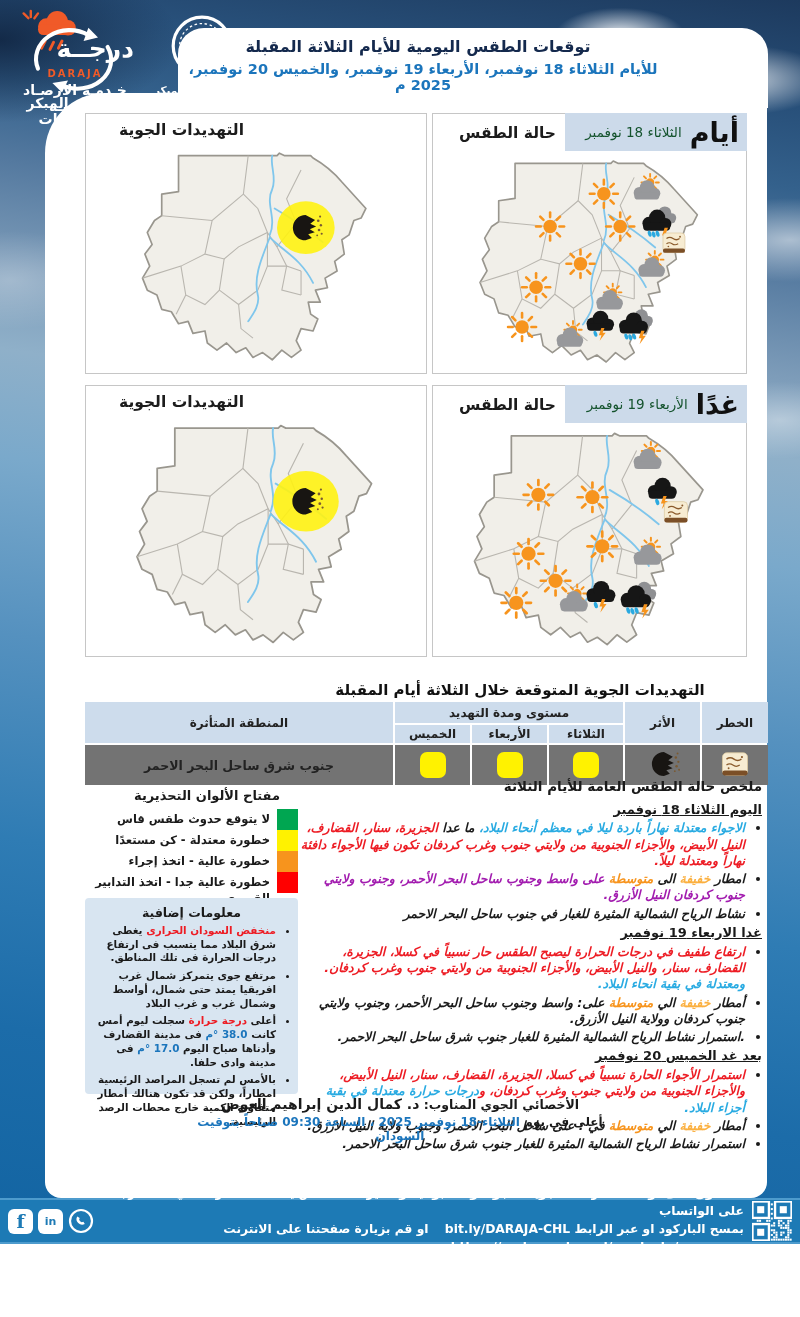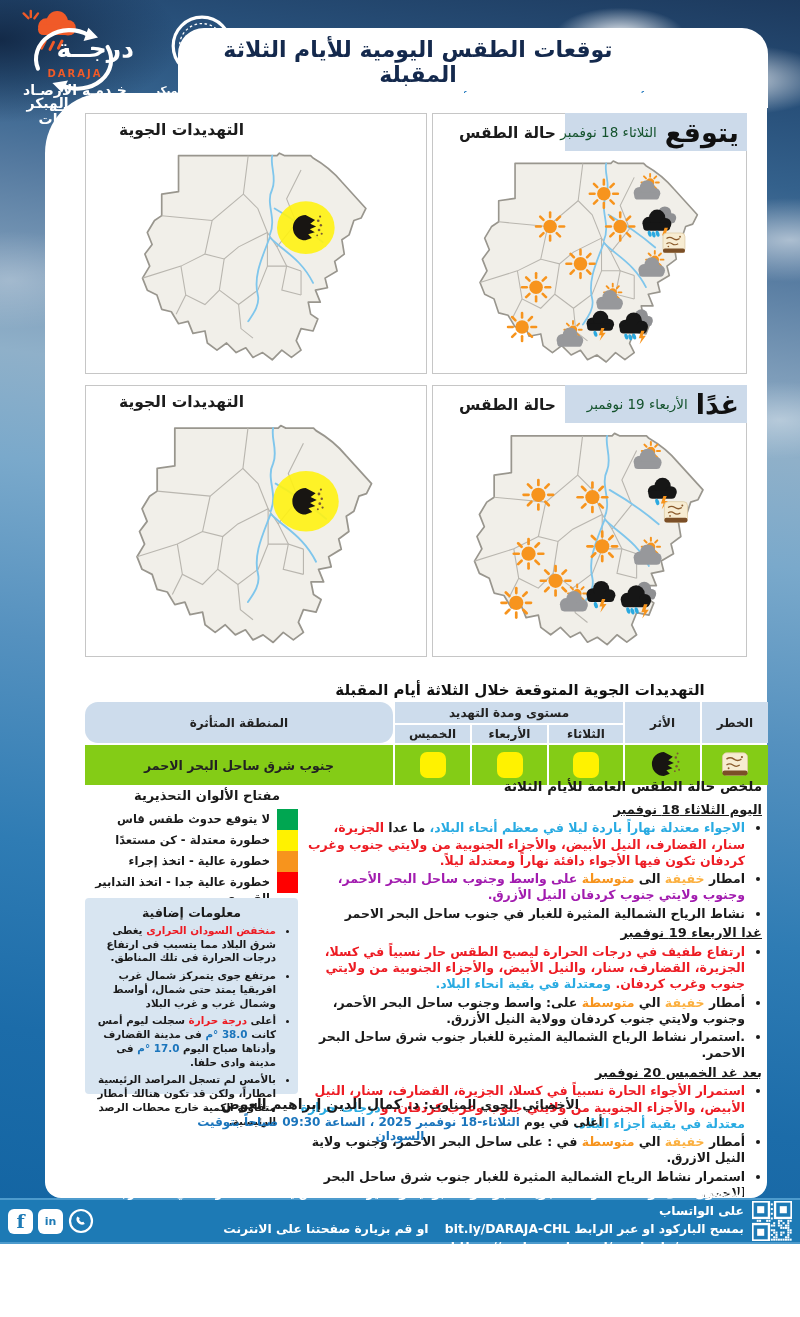--- a/index.html
+++ b/index.html
@@ -28,48 +28,48 @@
   .dj-art { position:absolute; left:10px; top:2px; }
   .dj-name { position:absolute; right:12px; top:30px; font-size:25px; font-weight:bold; color:#fff; }
   .dj-en   { position:absolute; left:0; right:0; top:64px; font-size:10px; font-weight:bold; letter-spacing:2px; color:#f05a28; }
   .dj-sub  { position:absolute; left:0; right:0; font-size:14px; font-weight:bold; color:#fff; }
   .logo-ewu { position:absolute; left:152px; top:14px; width:100px; text-align:center; color:#fff; }
   .ewu-label { margin-top:2px; font-size:10.5px; font-weight:bold; }
 
   
   .card { position:absolute; left:45px; top:93px; width:722px; height:1105px; background:#fff; border-radius:60px 14px 16px 16px; }
   .title-bubble { position:absolute; left:178px; top:28px; width:590px; height:80px; background:#fff; border-radius:26px 26px 0 0; }
-  .main-title { margin-top:9px; padding:0 120px 0 10px; text-align:center; font-size:22px; font-weight:bold; color:#14294d; }
+  .main-title { margin-top:9px; padding:0 120px 0 10px; text-align:center; font-size:16px; font-weight:bold; color:#14294d; }
   .subtitle   { margin-top:5px; padding:0 110px 0 10px; text-align:center; font-size:14.5px; font-weight:bold; color:#1b75bc; }
 
   
   .mapbox { position:absolute; background:#fff; border:1px solid #c6c6c6; }
   .box-label { position:absolute; font-size:15.5px; font-weight:bold; color:#1c1c1c; z-index:3; }
   .map-slot { position:absolute; z-index:1; }
   .day-head { position:absolute; width:182px; height:38px; background:#ccdaea; display:flex; flex-direction:row; align-items:center; justify-content:flex-start; gap:8px; padding:0 8px; z-index:4; }
   .day-big  { font-size:27px; font-weight:bold; color:#101010; line-height:1; }
   .day-date { font-size:13.5px; font-weight:normal; color:#14532d; white-space:nowrap; }
 
   
   .table-title { position:absolute; left:280px; top:681px; width:480px; text-align:center; font-size:15px; font-weight:bold; color:#111; }
   .ttable { position:absolute; left:85px; top:702px; width:683px; }
   .thead, .trow { display:grid; grid-template-columns:66px 75px 74px 75px 75px 1fr; gap:2px; background:#fff; }
   .thead { margin-bottom:2px; }
   .hc { background:#cddcec; font-size:12px; font-weight:bold; color:#222; display:flex; align-items:center; justify-content:center; }
   .hc.tall { grid-row:1/3; }
   .hc.group { grid-column:3/6; height:21px; }
   .hc.day { height:18px; }
-  .bc { background:#84cc16; min-height:40px; display:flex; align-items:center; justify-content:center; font-size:12.5px; font-weight:bold; color:#222; }
+  .bc { background:#737373; min-height:40px; display:flex; align-items:center; justify-content:center; font-size:12.5px; font-weight:bold; color:#222; }
   .lvl-sq { width:26px; height:26px; border-radius:7px; }
 
   
   .summary { position:absolute; left:300px; top:778px; width:462px; direction:rtl; text-align:right; font-size:12.5px; font-weight:bold; color:#1a1a1a; line-height:1.3; }
   .summary-title { font-size:13.5px; margin-bottom:6px; }
   .sec-heading { text-decoration:underline; margin:3px 0 2px; font-size:13px; }
-  .bullets { list-style:disc; padding-right:17px; margin:0; }
+  .bullets { list-style:disc; padding-right:17px; margin:0;font-style:italic; }
   .bullets li { margin:0 0 2px; }
 
   
   .colorkey { position:absolute; left:85px; top:788px; width:213px; direction:rtl; }
   .ck-title { font-size:13px; font-weight:bold; color:#1a1a1a; margin-bottom:6px; padding-right:18px; }
   .ck-row { display:flex; flex-direction:row; align-items:flex-start; gap:7px; }
   .ck-sq { width:21px; height:21px; flex:0 0 21px; }
   .ck-label { font-size:11.5px; font-weight:bold; color:#1a1a1a; line-height:1.35; padding-top:3px; }
   .infobox { position:absolute; left:85px; top:898px; width:213px; height:196px; background:#d8e5f1; border-radius:4px; padding:7px 9px; direction:rtl; }
   .info-title { text-align:center; font-size:12.5px; font-weight:bold; color:#1a1a1a; margin-bottom:4px; }
@@ -413,21 +413,21 @@
               <rect x="-5.4" y="0.4" width="11.6" height="3.4" rx="1.7"></rect>
             </g>
             <ellipse cx="-3.4" cy="5.1" rx="0.75" ry="1.35" transform="rotate(-18 -3.4 5.1)" fill="#2aa9e0"></ellipse>
             <ellipse cx="-1.7" cy="5.4" rx="0.75" ry="1.35" transform="rotate(-18 -1.7 5.4)" fill="#2aa9e0"></ellipse>
             <ellipse cx="0" cy="5.1" rx="0.75" ry="1.35" transform="rotate(-18 0 5.1)" fill="#2aa9e0"></ellipse>
             <path transform="translate(3,5.3) scale(0.9)" d="M0,-3 L1.6,-3 L0.7,-0.6 L2.2,-0.6 L-0.8,3.4 L0.1,0.6 L-1.2,0.6 Z" fill="#f7941d"></path>
           </g>
         </svg></div>
   </div>
   <div class="day-head" style="left:565px; top:113px;">
-    <span class="day-big">يتوقع</span>
+    <span class="day-big">أيام</span>
     <span class="day-date">الثلاثاء 18 نوفمبر</span>
   </div>
 
   <div class="mapbox" style="left:85px; top:385px; width:342px; height:272px;">
     <div class="box-label" style="top:7px; left:33px;">التهديدات الجوية</div>
     <div class="map-slot" style="left:20px; right:26px; top:32px; bottom:6px;"><svg viewBox="0 0 100 92" width="100%" height="100%" preserveAspectRatio="xMidYMid meet">
           <path d="M19,4 L60,4 L61,3 L63,4 L74,4 L75,5 Q82,9 87,15 L97,26 L95,30 L92,31 L90,37 L87,39 L88,45 L84,48 L85,52 L80,55 L81,59 L76,60 L78,65 L73,65 L74,70 L77,72 L75,77 L70,76 L68,81 L70,85 L66,88 L62,85 L58,89 L54,86 L50,88 L47,84 L43,86 L39,82 L35,85 L31,82 L30,77 L25,78 L23,73 L19,74 L16,69 L12,68 L10,62 L6,60 L4,55 L7,50 L5,45 L8,41 L6,36 L9,31 L12,29 L12,20 L19,19 Z" fill="#f1efe9" stroke="#99968e" stroke-width="0.7" stroke-linejoin="round"></path>
           <path d="M48,4 L46,20 L52,26 L56,36" fill="none" stroke="#b9b6af" stroke-width="0.45"></path>
           <path d="M70,10 L64,22 L68,32" fill="none" stroke="#b9b6af" stroke-width="0.45"></path>
           <path d="M12,29 L33,31 L46,20" fill="none" stroke="#b9b6af" stroke-width="0.45"></path>
@@ -671,21 +671,21 @@
     <span class="day-big">غدًا</span>
     <span class="day-date">الأربعاء 19 نوفمبر</span>
   </div>
 
   <div class="table-title">التهديدات الجوية المتوقعة خلال الثلاثة أيام المقبلة</div>
   <div class="ttable">
     <div class="thead">
       <div class="hc tall">الخطر</div>
       <div class="hc tall">الأثر</div>
       <div class="hc group">مستوى ومدة التهديد</div>
-      <div class="hc tall" style="grid-column:6;border-radius:13px;">المنطقة المتأثرة</div>
+      <div class="hc tall" style="grid-column:6;">المنطقة المتأثرة</div>
       <div class="hc day" style="grid-column:3; grid-row:2;">الثلاثاء</div>
       <div class="hc day" style="grid-column:4; grid-row:2;">الأربعاء</div>
       <div class="hc day" style="grid-column:5; grid-row:2;">الخميس</div>
     </div>
     <div class="trow">
       <div class="bc">
           <span id="hazard-icon-slot"><svg viewBox="-6 -6 12 12" width="32" height="32">
               <g transform="translate(0,0)">
                 <rect x="-4.7" y="-4.2" width="9.4" height="8.4" rx="1.6" fill="#f7ecd2" stroke="#dcc9a0" stroke-width="0.3"></rect>
                 <path d="M-3.2,-1.8 q1.4,-1 2.8,0 t2.8,0" stroke="#8a5a2b" stroke-width="0.55" fill="none"></path>

